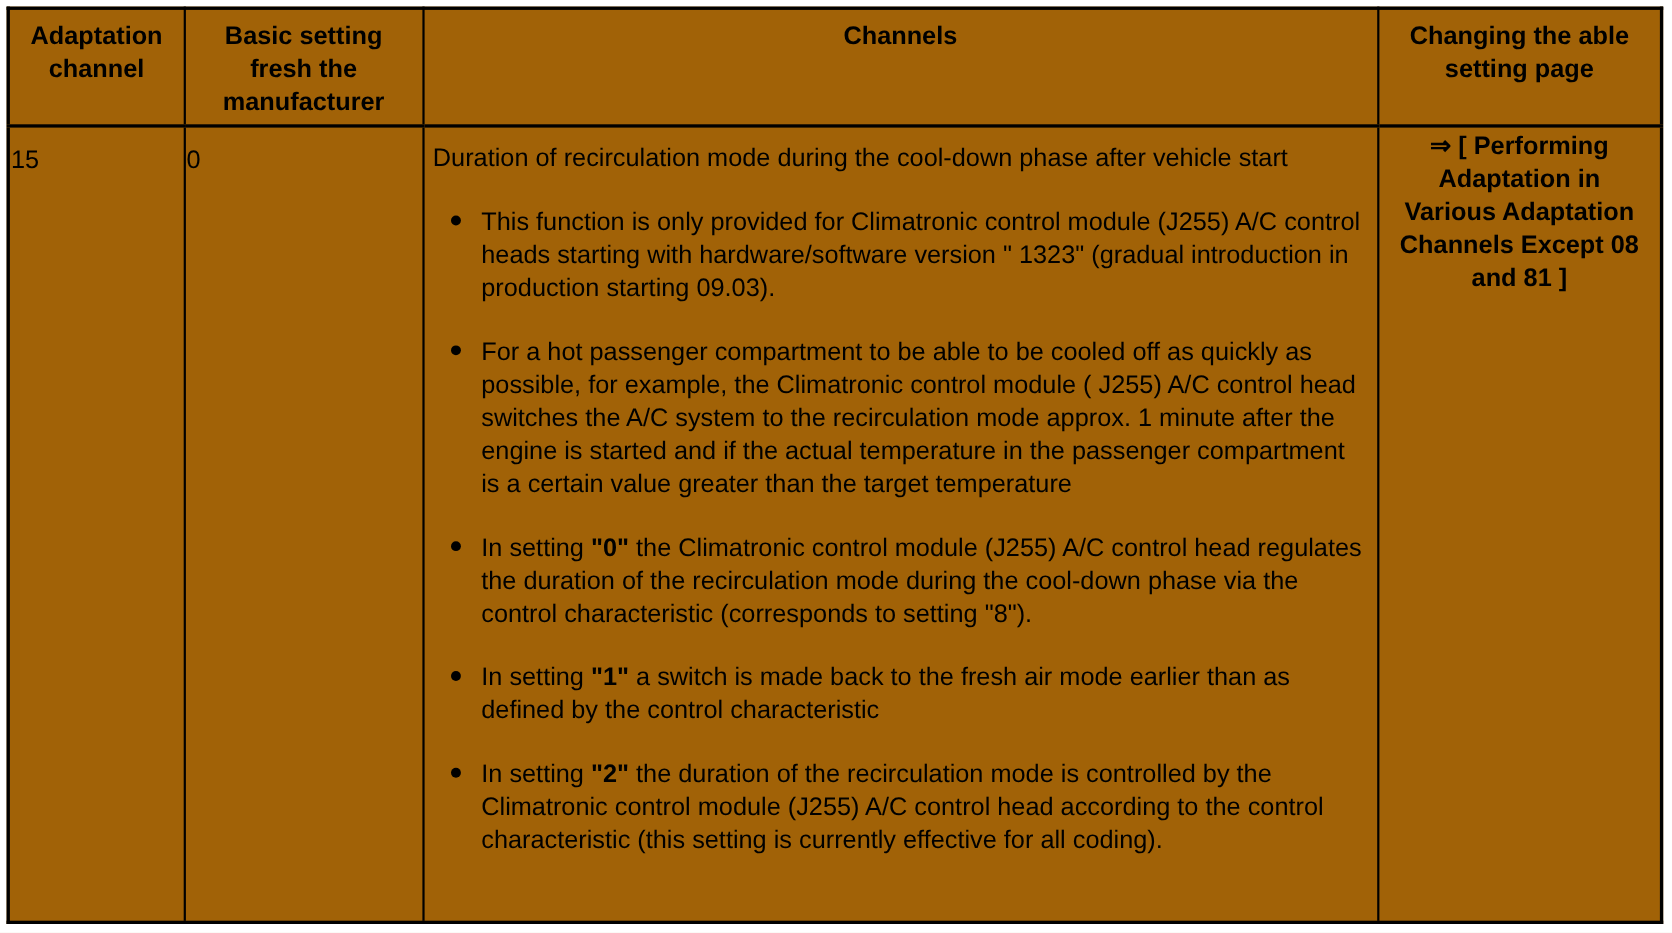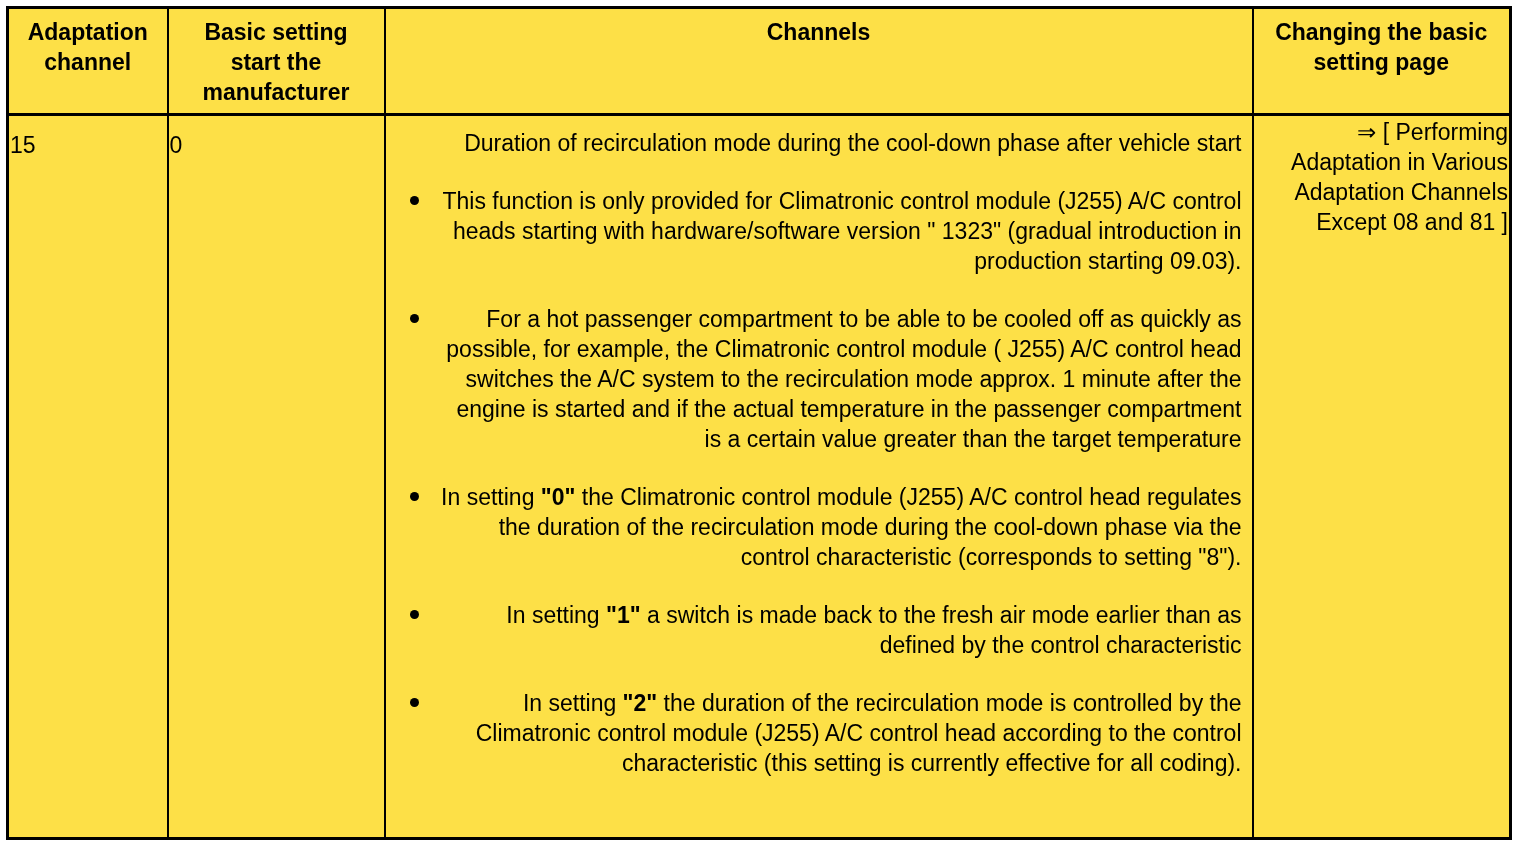--- a/index.html
+++ b/index.html
@@ -19,21 +19,21 @@
     left: 6px;
     top: 6px;
     width: 1506px;
     height: 834px;
   }
   table.adaptation {
     width: 100%;
     height: 100%;
     border-collapse: collapse;
     table-layout: fixed;
-    background: #fde047;
+    background: #a16207;
     border: 3px solid #000;
   }
   th, td {
     border: 2px solid #000;
     vertical-align: top;
     font-size: 23px;
     line-height: 30px;
   }
   thead th {
     font-weight: bold;
@@ -45,21 +45,20 @@
   .hdr { display: inline-block; }
   .hdr-col1 { max-width: 150px; }
   .hdr-col2 { max-width: 160px; }
   .hdr-col4 { max-width: 230px; }
   td.cell-center {
     text-align: left;
     padding-top: 14px;
   }
   td.cell-function {
     padding: 12px 10px 12px 8px;
-    text-align: right;
   }
   .fn-intro {
     margin: 0 0 28px 0;
   }
   ul.fn-bullets {
     list-style: none;
     margin: 0;
     padding: 0 0 0 16px;
   }
   ul.fn-bullets li {
@@ -71,21 +70,22 @@
     position: absolute;
     left: 0;
     top: 10px;
     width: 9px;
     height: 9px;
     border-radius: 50%;
     background: #000;
   }
   .seg-bold { font-weight: bold; }
   td.cell-reference {
-    text-align: right;
+    text-align: center;
+    font-weight: bold;
   }
   .ref-text {
     display: inline-block;
     max-width: 232px;
   }
 </style>
 </head>
 <body>
 
 <div class="page">
@@ -95,27 +95,27 @@
       <col style="width:217px">
       <col style="width:868px">
       <col>
     </colgroup>
     <thead>
       <tr>
         <th>
           <span class="hdr hdr-col1">Adaptation channel</span>
         </th>
         <th>
-          <span class="hdr hdr-col2">Basic setting start the manufacturer</span>
+          <span class="hdr hdr-col2">Basic setting fresh the manufacturer</span>
         </th>
         <th>
           <span class="hdr">Channels</span>
         </th>
         <th>
-          <span class="hdr hdr-col4">Changing the basic setting page</span>
+          <span class="hdr hdr-col4">Changing the able setting page</span>
         </th>
       </tr>
     </thead>
     <tbody>
       <tr>
         <td class="cell-center">15</td>
         <td class="cell-center">0</td>
         <td class="cell-function">
           <p class="fn-intro">Duration of recirculation mode during the cool-down phase after vehicle start</p>
           <ul class="fn-bullets">

